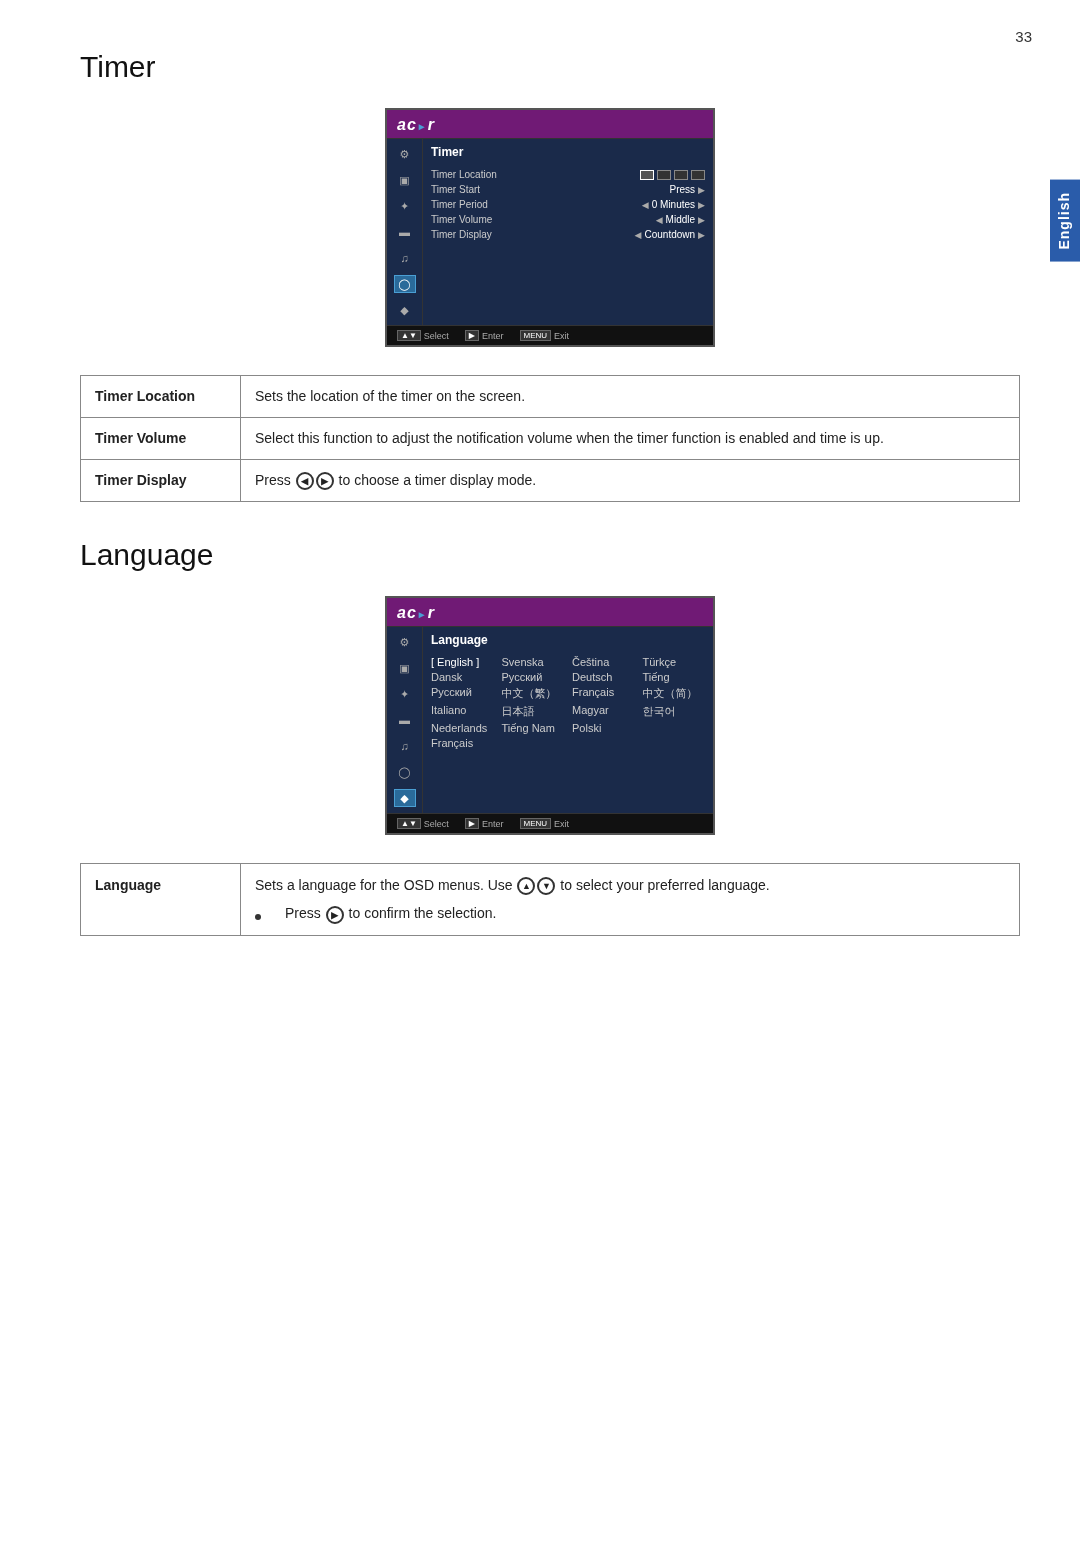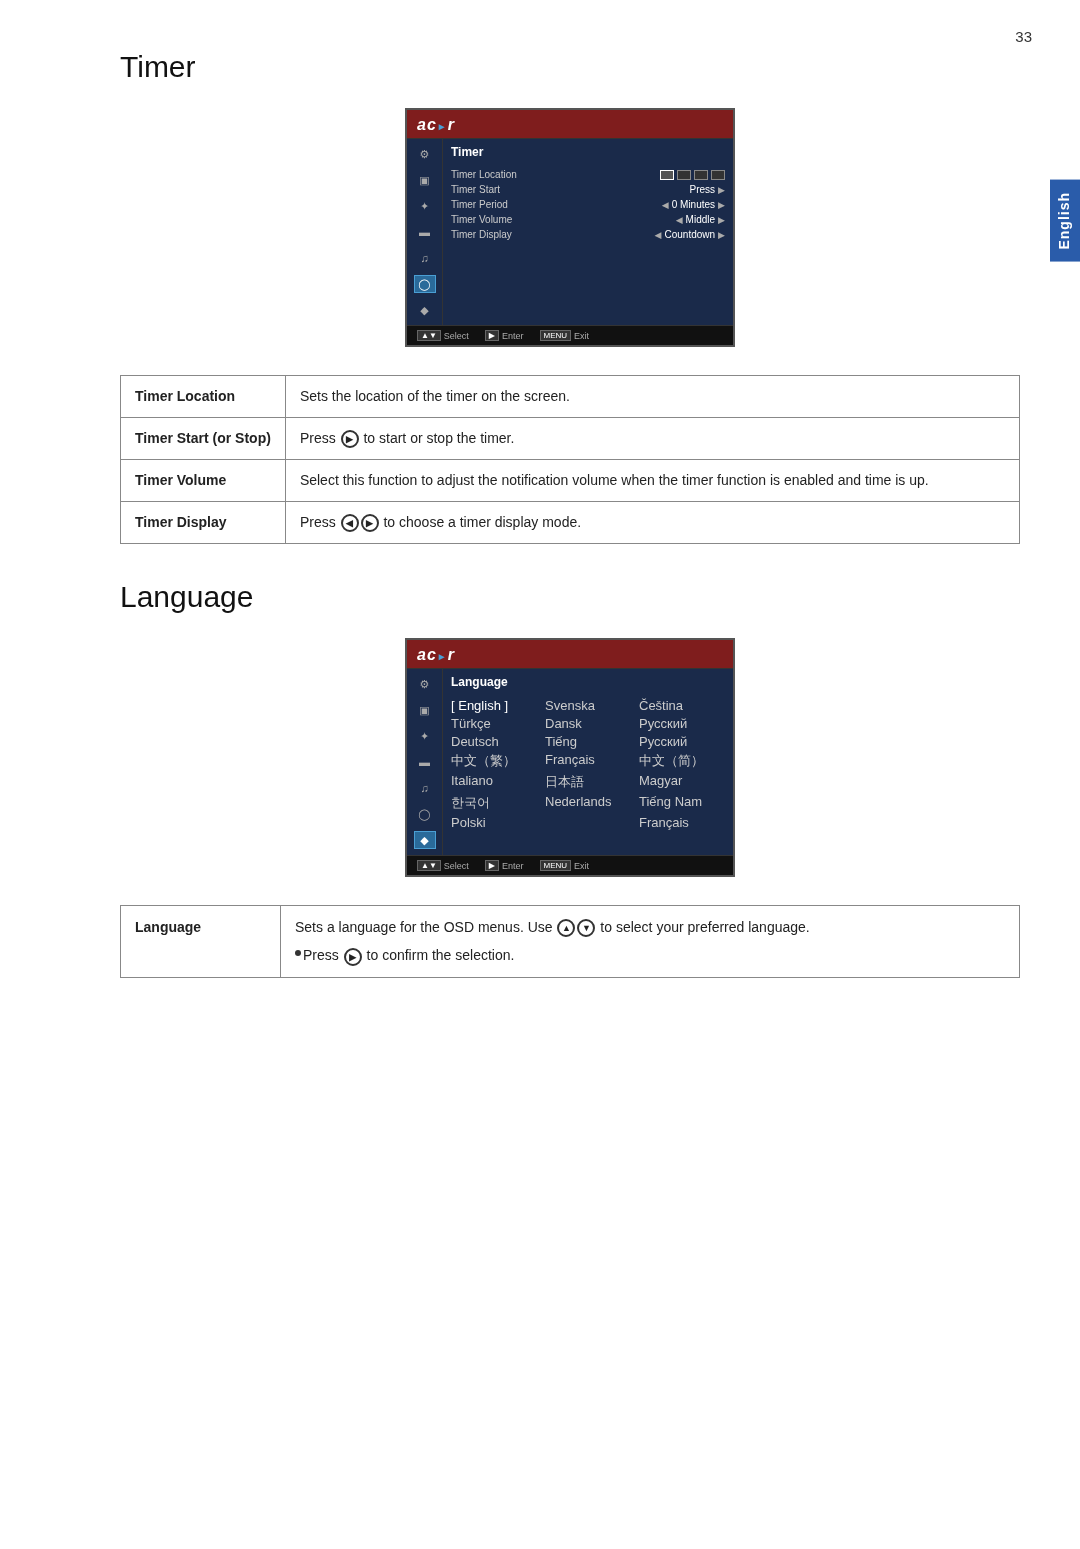--- a/index.html
+++ b/index.html
@@ -35,21 +35,21 @@
       text-orientation: mixed;
       transform: rotate(180deg);
       padding: 12px 6px;
       font-size: 14px;
       font-weight: bold;
       letter-spacing: 1px;
     }
 
     
     .content {
-      padding: 50px 60px 50px 120px;
+      padding: 50px 60px 50px 80px;
     }
 
     
     .section-title {
       font-size: 30px;
       font-weight: normal;
       color: #111;
       margin-bottom: 24px;
       margin-top: 0;
       font-family: Arial, sans-serif;
@@ -66,21 +66,21 @@
       width: 330px;
       background: #1a2a4a;
       border: 2px solid #555;
       font-size: 11px;
       color: #ccc;
       padding: 0;
       position: relative;
     }
 
     .osd-header {
-      background: #7f1d1d;
+      background: #701a75;
       padding: 6px 10px 4px 10px;
       border-bottom: 1px solid #333;
     }
 
     .osd-logo {
       color: #ffffff;
       font-size: 16px;
       font-style: italic;
       font-weight: bold;
       letter-spacing: 1px;
@@ -245,23 +245,23 @@
     }
 
     
     .lang-osd-main {
       flex: 1;
       padding: 4px 8px;
     }
 
     .lang-grid {
       display: grid;
-      grid-template-columns: 1fr 1fr 1fr;
+      grid-template-columns: 1fr 1fr 1fr 1fr;
       gap: 1px 8px;
-      font-size: 13px;
+      font-size: 11px;
       color: #ccc;
     }
 
     .lang-grid-item {
       padding: 1px 0;
       color: #ccc;
     }
 
     .lang-grid-item.bracket {
       color: #fff;
@@ -288,22 +288,22 @@
     }
 
     .bullet-list {
       list-style: none;
       padding: 0;
       margin-top: 6px;
     }
 
     .bullet-list li {
       display: flex;
-      align-items: flex-start;
-      gap: 2px;
+      align-items: center;
+      gap: 24px;
     }
 
     .bullet-dot {
       width: 6px;
       height: 6px;
       border-radius: 50%;
       background: #333;
       margin-top: 6px;
       flex-shrink: 0;
     }
@@ -406,24 +406,20 @@
         </div>
       </div>
     </div>
   </div>
 
   <table class="desc-table section-gap">
     <tbody>
       <tr>
         <td>Timer Location</td>
         <td>Sets the location of the timer on the screen.</td>
-      </tr>
-      <tr>
-        <td>Timer Start (or Stop)</td>
-        <td>Press <span class="btn-circle">▶</span> to start or stop the timer.</td>
       </tr>
       <tr>
         <td>Timer Volume</td>
         <td>Select this function to adjust the notification volume when the timer function is enabled and time is up.</td>
       </tr>
       <tr>
         <td>Timer Display</td>
         <td>Press <span class="btn-circle">◀</span><span class="btn-circle">▶</span> to choose a timer display mode.</td>
       </tr>
     </tbody>

